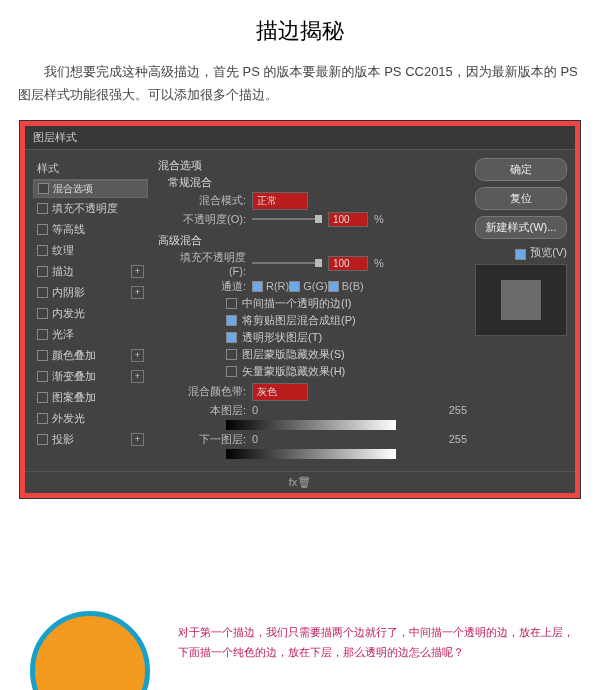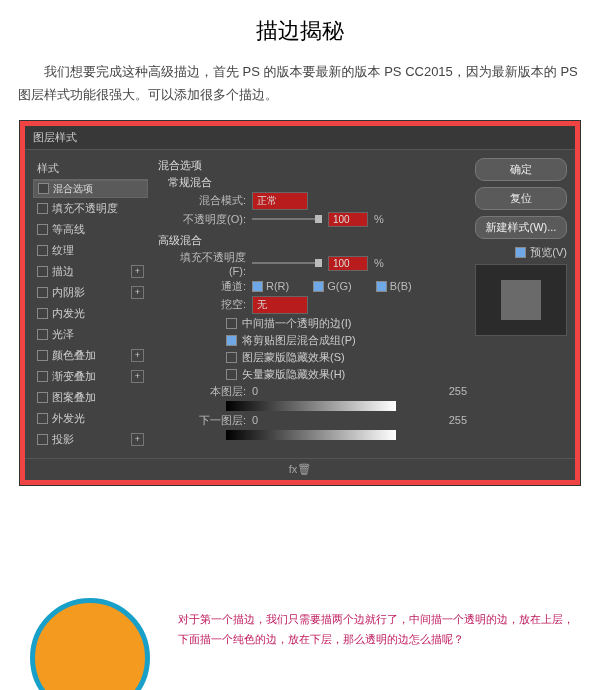--- a/index.html
+++ b/index.html
@@ -23,26 +23,26 @@
 .foot span{opacity:.7}
 .mttl{font-size:11px;color:#ddd;margin:0 0 2px 2px}
 .sub{margin-left:10px;margin-bottom:4px}
 .row{display:flex;align-items:center;gap:6px;font-size:11px;margin:2px 0 2px 14px;color:#bbb}
 .row .lab{width:66px;text-align:right}
 .sel,.num{background:#b91c1c;border:1px solid #666;font-size:10px;padding:1px 4px;color:#ddd}
 .sel{min-width:46px}
 .num{width:30px}
 .sldr{height:2px;background:#777;width:70px;position:relative}
 .sldr b{position:absolute;top:-3px;width:7px;height:8px;background:#bbb}
-.chn{display:flex;gap:24px;align-items:flex-start}
+.chn{display:flex;gap:0;align-items:flex-start}
 .chn span{display:flex;align-items:center;gap:3px}
 .opt{display:flex;align-items:center;gap:5px;font-size:11px;margin:2px 0 2px 60px}
 .grad{height:10px;background:linear-gradient(to right,#000,#fff);width:170px;margin:2px 0 2px 60px}
 .btn{background:#5a5a5a;border:1px solid #777;border-radius:9px;font-size:11px;color:#eee;text-align:center;padding:3px 0;margin-bottom:6px}
-.prevck{font-size:11px;display:flex;align-items:center;gap:4px;justify-content:flex-end;margin:4px 0}
+.prevck{font-size:11px;display:flex;align-items:flex-end;gap:4px;justify-content:flex-end;margin:4px 0}
 .prevbox{background:#2b2b2b;border:1px solid #555;height:70px;margin-top:4px;display:flex;align-items:center;justify-content:center}
 .prevbox div{width:40px;height:40px;background:#6a6a6a}
 .sample{display:flex;align-items:flex-start;gap:28px;margin:110px 18px 0 30px}
 .circle{width:110px;height:110px;border-radius:50%;background:#f39a1f;border:5px solid #19a0c9}
 .samtxt{flex:1;line-height:1.8;color:#be185d;font-size:11px;padding-top:12px}
 </style>
 </head>
 <body>
 
 <div class="page">
@@ -152,41 +152,45 @@
        <span>
                   <i class="chk2 on"></i>
                   <span>G(G)</span>
                 </span>
        <span>
                   <i class="chk2 on"></i>
                   <span>B(B)</span>
                 </span>
       </div>
      </div>
-     <div class="row">
-              <span class="lab">挖空:</span>
-              <span class="sel">无</span>
-            </div>
      <div id="opts-list">
               <div class="opt">
                 <i class="chk2"></i>
                 <span>中间描一个透明的边(I)</span>
               </div>
               <div class="opt">
                 <i class="chk2 on"></i>
                 <span>将剪贴图层混合成组(P)</span>
               </div>
               <div class="opt">
+                <i class="chk2 on"></i>
+                <span>透明形状图层(T)</span>
+              </div>
+              <div class="opt">
                 <i class="chk2"></i>
                 <span>图层蒙版隐藏效果(S)</span>
               </div>
               <div class="opt">
                 <i class="chk2"></i>
                 <span>矢量蒙版隐藏效果(H)</span>
               </div>
+            </div>
+     <div class="row" style="margin-top:4px">
+              <span class="lab">混合颜色带:</span>
+              <span class="sel">灰色</span>
             </div>
      <div class="row">
               <span class="lab">本图层:</span>
               <span>0</span>
               <span style="flex:1"></span>
               <span>255</span>
             </div>
      <div class="grad"></div>
      <div class="row">
               <span class="lab">下一图层:</span>

